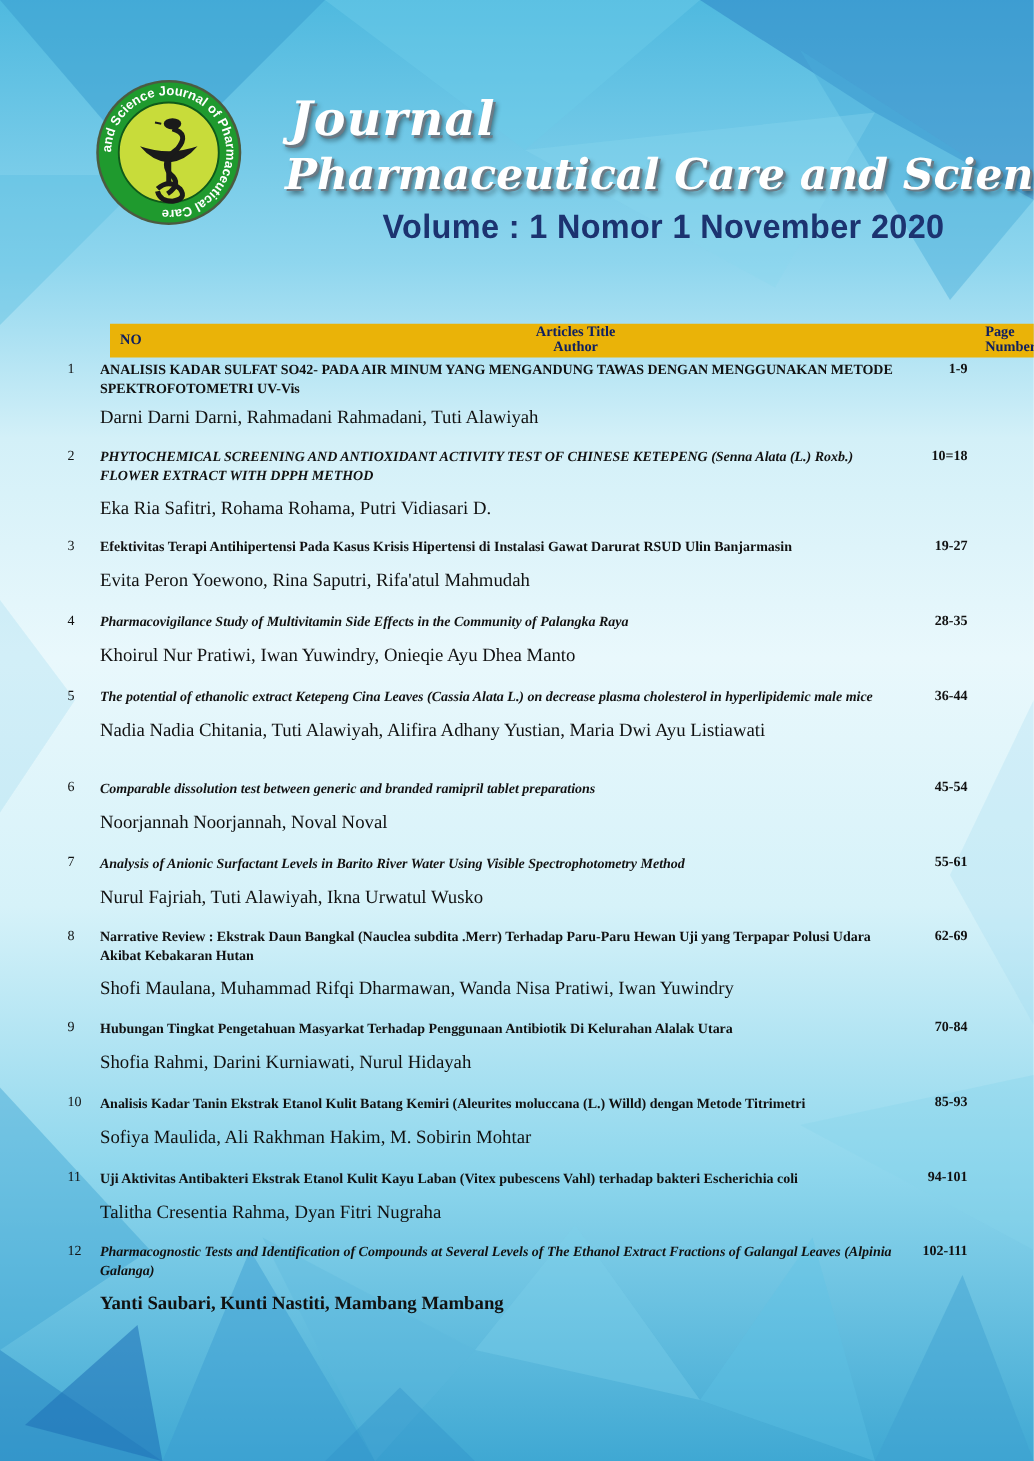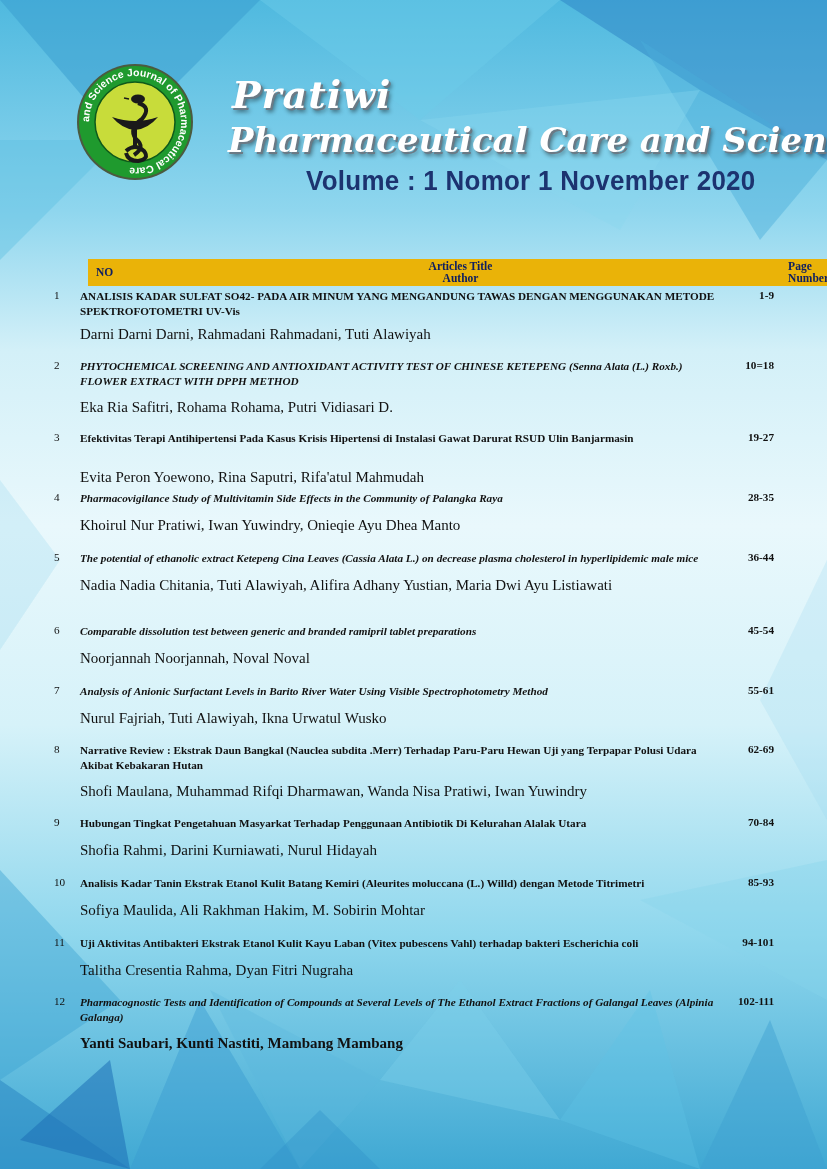--- a/index.html
+++ b/index.html
@@ -93,21 +93,21 @@
 
       <path d="M36,54 Q59,62 82,54 Q72,66 59,67 Q46,66 36,54 Z" fill="#1a1a1a"></path>
       <rect x="57" y="66" width="4" height="18" fill="#1a1a1a"></rect>
       <path d="M50,88 Q59,80 68,88 Q74,96 62,98 Q52,98 50,90" fill="none" stroke="#1a1a1a" stroke-width="4"></path>
       <path d="M62,40 Q76,44 66,56 Q52,66 60,76 Q70,84 58,92" fill="none" stroke="#1a1a1a" stroke-width="4"></path>
       <ellipse cx="62" cy="36" rx="7" ry="4.5" fill="#1a1a1a"></ellipse>
       <path d="M53,36 L48,35" stroke="#1a1a1a" stroke-width="1.5"></path>
     </svg>
   </div>
 
-  <div class="journal-word">Pratiwi</div>
+  <div class="journal-word">Journal</div>
   <div class="journal-name">Pharmaceutical Care and Science</div>
   <div class="volume">Volume : 1 Nomor 1 November 2020</div>
 
   <div class="thead">
     <span class="th-no">NO</span>
     <div class="th-title">
       <div>Articles Title</div>
       <div>Author</div>
     </div>
     <div class="th-page">
@@ -127,21 +127,21 @@
     <span class="no">2</span>
     <div class="title italic">PHYTOCHEMICAL SCREENING AND ANTIOXIDANT ACTIVITY TEST OF CHINESE KETEPENG (Senna Alata (L.) Roxb.) FLOWER EXTRACT WITH DPPH METHOD</div>
     <span class="pages">10=18</span>
     <div class="authors" style="top:40px;">Eka Ria Safitri, Rohama Rohama, Putri Vidiasari D.</div>
   </div>
 
   <div class="row" style="top:431px;">
     <span class="no">3</span>
     <div class="title">Efektivitas Terapi Antihipertensi Pada Kasus Krisis Hipertensi di Instalasi Gawat Darurat RSUD Ulin Banjarmasin</div>
     <span class="pages">19-27</span>
-    <div class="authors" style="top:38px;">Evita Peron Yoewono, Rina Saputri, Rifa'atul Mahmudah</div>
+    <div class="authors" style="top:26px;">Evita Peron Yoewono, Rina Saputri, Rifa'atul Mahmudah</div>
   </div>
 
   <div class="row" style="top:491px;">
     <span class="no">4</span>
     <div class="title italic">Pharmacovigilance Study of Multivitamin Side Effects in the Community of Palangka Raya</div>
     <span class="pages">28-35</span>
     <div class="authors" style="top:26px;">Khoirul Nur Pratiwi, Iwan Yuwindry, Onieqie Ayu Dhea Manto</div>
   </div>
 
   <div class="row" style="top:551px;">

